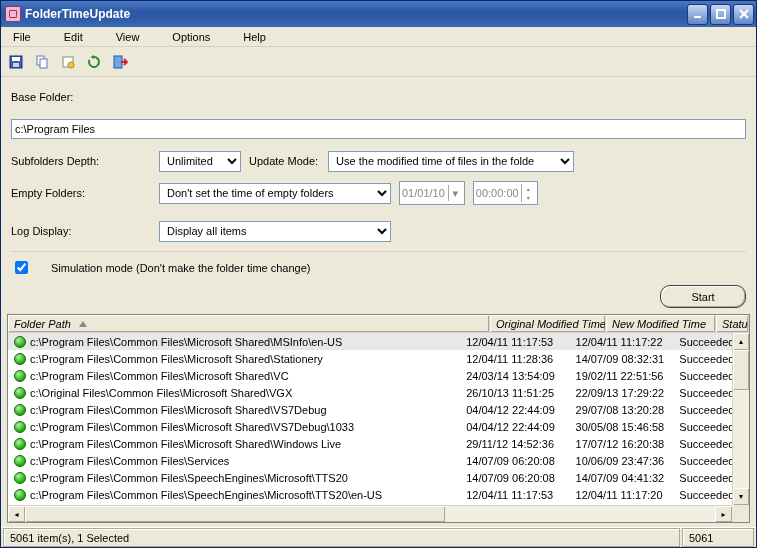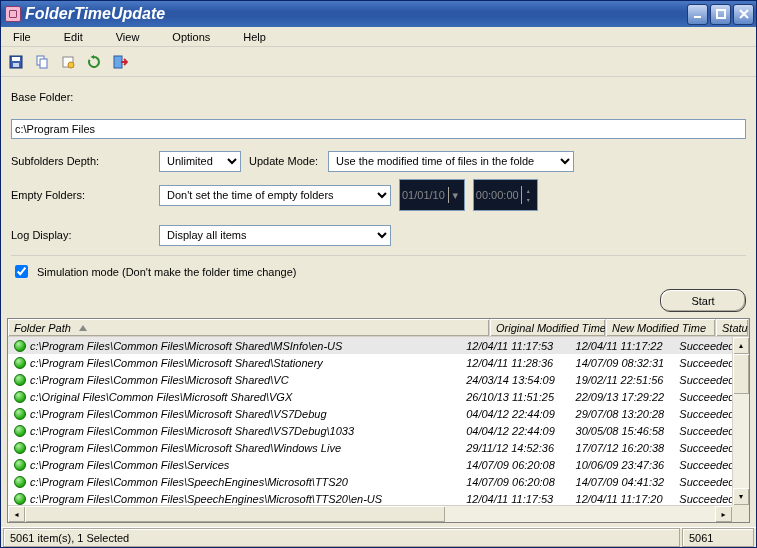--- a/index.html
+++ b/index.html
@@ -2,55 +2,55 @@
 <html><head>
 <meta charset="utf-8">
 <style>
   * { box-sizing: border-box; }
   html, body { margin:0; padding:0; font-family: Tahoma, Arial, sans-serif; font-size:11px; color:#000; }
   body { background:#3b6ea5; }
   .window { width:757px; height:548px; background:#ece9d8; border:1px solid #0a246a; display:flex; flex-direction:column; }
   .titlebar { height:26px; background:linear-gradient(#4a79c4,#2c58a6 40%,#2c58a6 60%,#3a6ab5); display:flex; align-items:center; color:#fff; padding:0 2px 0 4px; }
   .titlebar .app-icon { width:16px; height:16px; background:#f5b8d0; border:1px solid #8a3b66; border-radius:2px; margin-right:4px; position:relative; }
   .titlebar .app-icon::after{content:"";position:absolute;inset:3px;border:1px solid #8a3b66;border-radius:1px;}
-  .titlebar .title { font-weight:bold; font-size:16px; flex:1;font-style:italic; }
+  .titlebar .title { font-weight:bold; font-size:12px; flex:1; }
   .titlebar .winbtns { display:flex; gap:2px; }
   .winbtn { width:21px; height:21px; background:linear-gradient(#c7d6f3,#5f87c7); border:1px solid #1d3a73; border-radius:3px; display:flex; align-items:center; justify-content:center; color:#fff; font-size:10px; }
   .winbtn svg { width:10px; height:10px; stroke:#fff; stroke-width:2; fill:none; }
   .menubar { height:20px; display:flex; align-items:center; padding:0 4px; gap:17px; border-bottom:1px solid #d4d0c8; }
   .menubar span { padding:2px 8px; cursor:default; }
   .toolbar { height:30px; display:flex; align-items:center; gap:4px; padding:0 4px; border-bottom:1px solid #d4d0c8; }
   .tbtn { width:22px; height:22px; display:flex; align-items:center; justify-content:center; }
   .tbtn svg { width:16px; height:16px; }
   .form { padding:6px 10px 0 10px; }
   .row { display:flex; align-items:center; min-height:28px; margin-bottom:4px; gap:8px; }
   .label { width:140px; }
   .label-short { width:auto; padding-right:2px; }
   input[type=text], select { font-family:inherit; font-size:11px; border:1px solid #7f9db9; background:#fff; padding:2px 3px; height:20px; }
   input.wide { width:100%; }
   select { height:21px; }
   .sel-sm { width:82px; }
   .sel-md { width:232px; }
   .sel-lg { width:246px; }
   .hsep { height:1px; background:#d4d0c8; margin:6px 0; }
-  .datebox,.timebox { height:32px; border:1px solid #7f9db9; background:#0f172a; display:inline-flex; align-items:center; padding:0 2px; color:#888;}
+  .datebox,.timebox { height:24px; border:1px solid #7f9db9; background:#ffffff; display:inline-flex; align-items:center; padding:0 2px; color:#888;}
   .datebox .dd { width:14px; height:16px; margin-left:3px; display:flex; align-items:center; justify-content:center; border-left:1px solid #aca899;}
   .timebox .spin{width:14px;height:18px;display:flex;flex-direction:column;border-left:1px solid #aca899;margin-left:2px;}
   .timebox .spin div{flex:1;display:flex;align-items:center;justify-content:center;font-size:6px;}
-  .checkbox-row { display:flex; align-items:center; gap:6px; margin:6px 0 8px 0;}
+  .checkbox-row { display:flex; align-items:center; gap:20px; margin:6px 0 8px 0;}
   .startrow { display:flex; justify-content:flex-end; padding:0 10px 6px 10px; }
   button.start { width:86px; height:23px; font-family:inherit; font-size:11px; background:#ece9d8; border:1px solid #404040; border-radius:10px; box-shadow:inset 1px 1px #fff, inset -1px -1px #aca899;}
   .grid-wrap { flex:1; margin:0 6px; border:1px solid #848284; background:#fff; display:flex; flex-direction:column; position:relative; overflow:hidden;}
   .grid-head { display:flex; background:#ece9d8; border-bottom:1px solid #d4d0c8; height:18px;font-style:italic;}
   .grid-head .hc { border-right:1px solid #d4d0c8; box-shadow:inset 1px 1px #fff, inset -1px -1px #aca899; padding:2px 6px; font-size:11px; display:flex; align-items:center; gap:4px; white-space:nowrap; overflow:hidden;}
   .hc.sort::after{content:"";width:0;height:0;border-left:4px solid transparent;border-right:4px solid transparent;border-bottom:6px solid #888;margin-left:4px;}
   .grid-body { flex:1; overflow:hidden; position:relative;}
   .gr { display:flex; height:17px; align-items:center; font-size:11px; white-space:nowrap;}
   .gr.sel{background:#e8e8e8;}
-  .gc { padding:0 6px; overflow:hidden; text-overflow:clip;font-style:italic;}
+  .gc { padding:0 6px; overflow:hidden; text-overflow:clip;}
   .c1 { width:482px; display:flex; align-items:center; gap:4px;}
   .c2 { width:116px; }
   .c3 { width:110px; }
   .c4 { width:80px; }
   .dot{width:12px;height:12px;border-radius:50%;background:radial-gradient(circle at 35% 30%,#aef3a0,#1ea80c 70%);border:1px solid #0d6b03;flex-shrink:0;}
   .vscroll{position:absolute;right:0;top:18px;bottom:17px;width:17px;background:#f1efe2;border-left:1px solid #d4d0c8;display:flex;flex-direction:column;}
   .sbtn{height:17px;background:#ece9d8;box-shadow:inset 1px 1px #fff,inset -1px -1px #aca899;display:flex;align-items:center;justify-content:center;font-size:8px;}
   .sthumb{height:40px;background:#ece9d8;box-shadow:inset 1px 1px #fff,inset -1px -1px #aca899;}
   .strack{flex:1;}
   .hscroll{position:absolute;left:0;right:17px;bottom:0;height:17px;background:#f1efe2;border-top:1px solid #d4d0c8;display:flex;}

